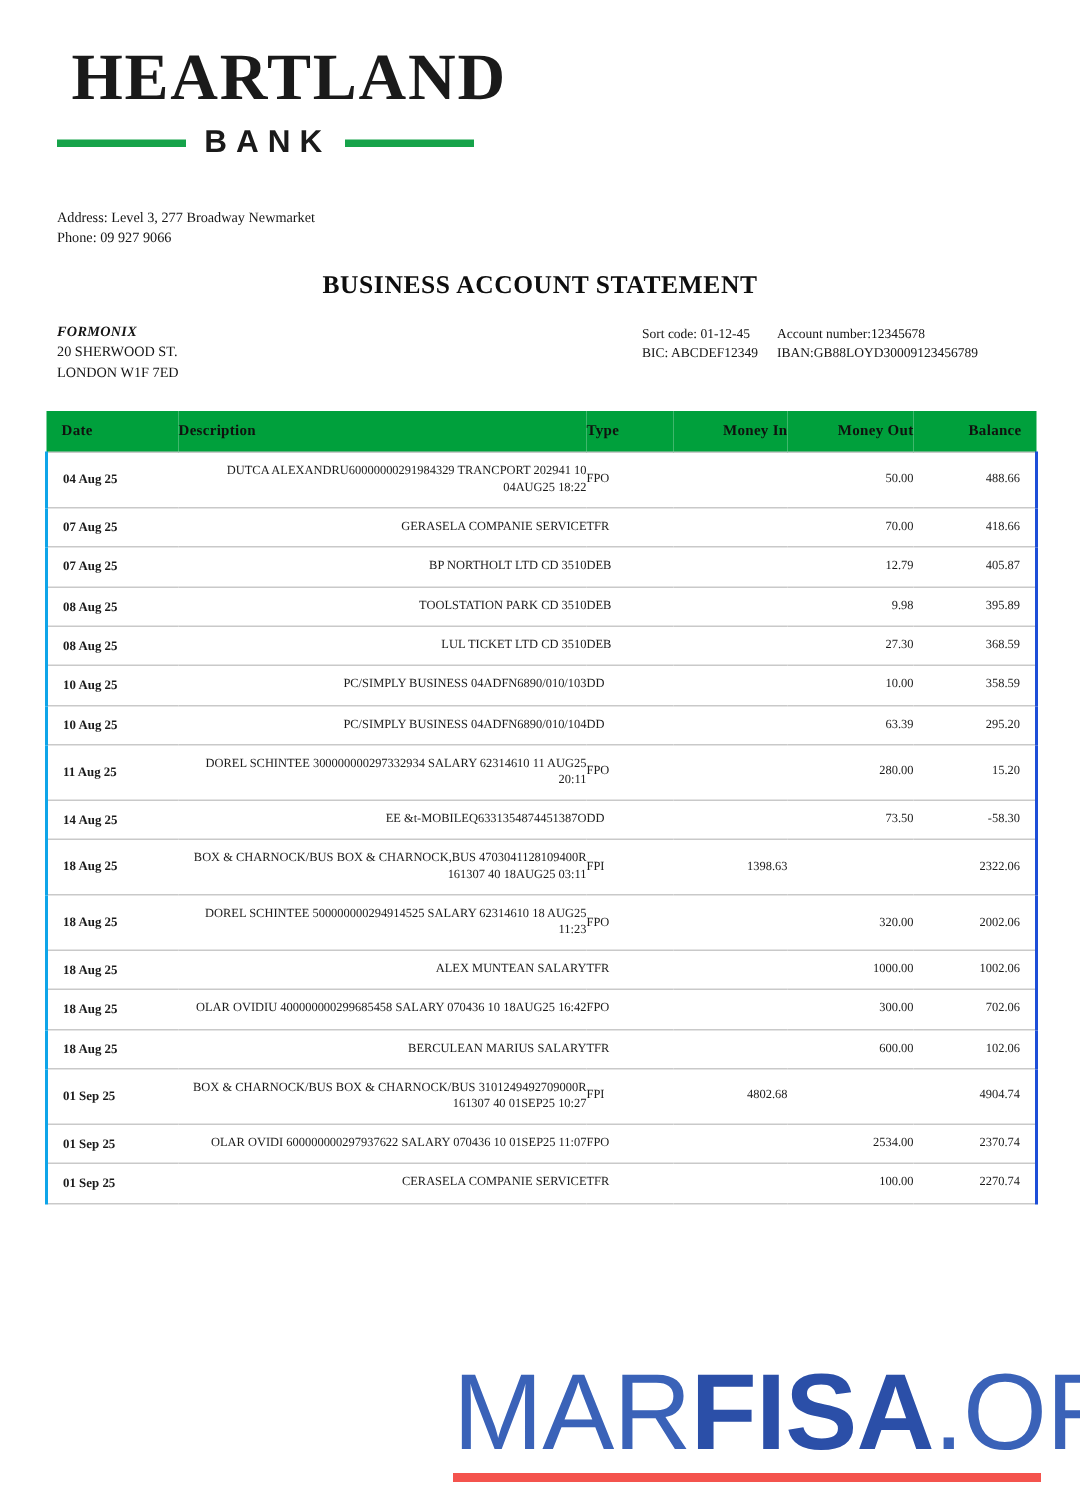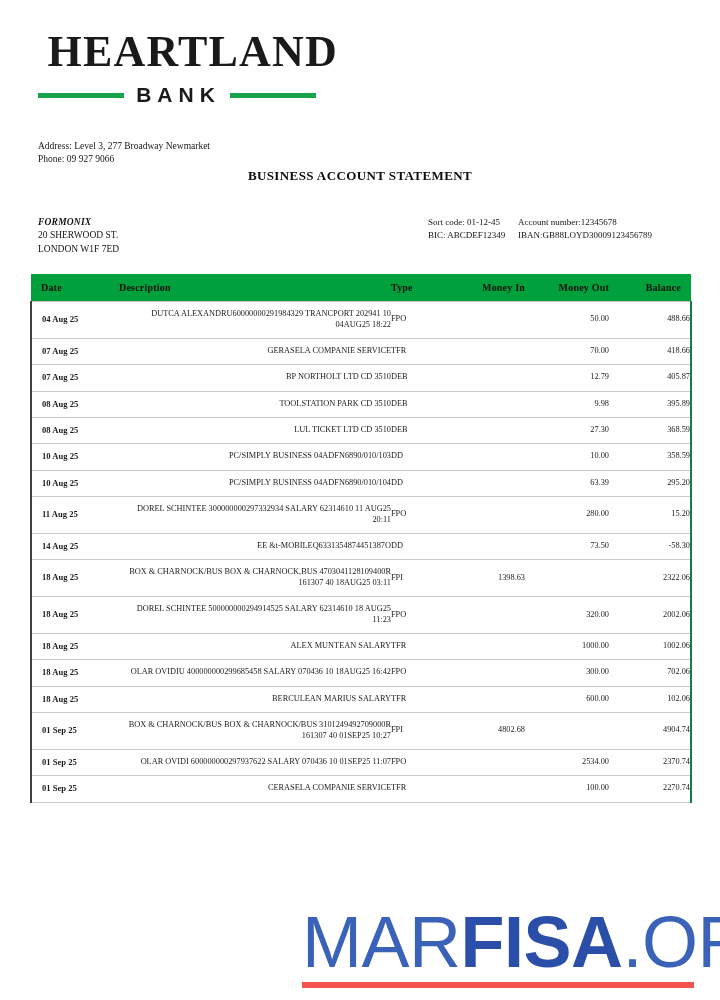--- a/index.html
+++ b/index.html
@@ -65,24 +65,24 @@
     left: 38px; top: 140px;
     font-size: 9.5px;
     line-height: 1.38;
     color: #161616;
     white-space: nowrap;
   }
 
   
   .doc-title {
     position: absolute;
-    left: 0; top: 168px;
+    left: 0; top: 180px;
     width: 720px;
     text-align: center;
-    font-size: 13px;
+    font-size: 17px;
     font-weight: 700;
     letter-spacing: 0.4px;
     color: #0e0e0e;
   }
 
   
   .customer-block {
     position: absolute;
     left: 38px; top: 216px;
     font-size: 9.5px;
@@ -131,29 +131,29 @@
   table.stmt tbody td {
     font-size: 8.3px;
     color: #1b1b1b;
     border-top: 1px solid #c9c9c9;
     border-bottom: 1px solid #c9c9c9;
     padding: 7px 0 7px 0;
     vertical-align: middle;
     line-height: 1.32;
   }
   table.stmt tbody tr td:first-child {
-    border-left: 2px solid #404040;
+    border-left: 2px solid #0ea5e9;
     padding-left: 10px;
     font-weight: 700;
     font-size: 8.6px;
     white-space: nowrap;
   }
   table.stmt tbody tr td:last-child {
-    border-right: 2px solid #15803d;
-    padding-right: 0;
+    border-right: 2px solid #1d4ed8;
+    padding-right: 10px;
   }
   td.c-desc { padding-right: 10px; word-break: break-word; text-align: right; }
   td.c-type { text-align: left; }
   td.c-num  { text-align: right; padding-right: 4px; white-space: nowrap; }
   td.c-bal  { text-align: right; white-space: nowrap; }
 
   col.w-date { width: 88px; }
   col.w-desc { width: 272px; }
   col.w-type { width: 58px; }
   col.w-in   { width: 76px; }

